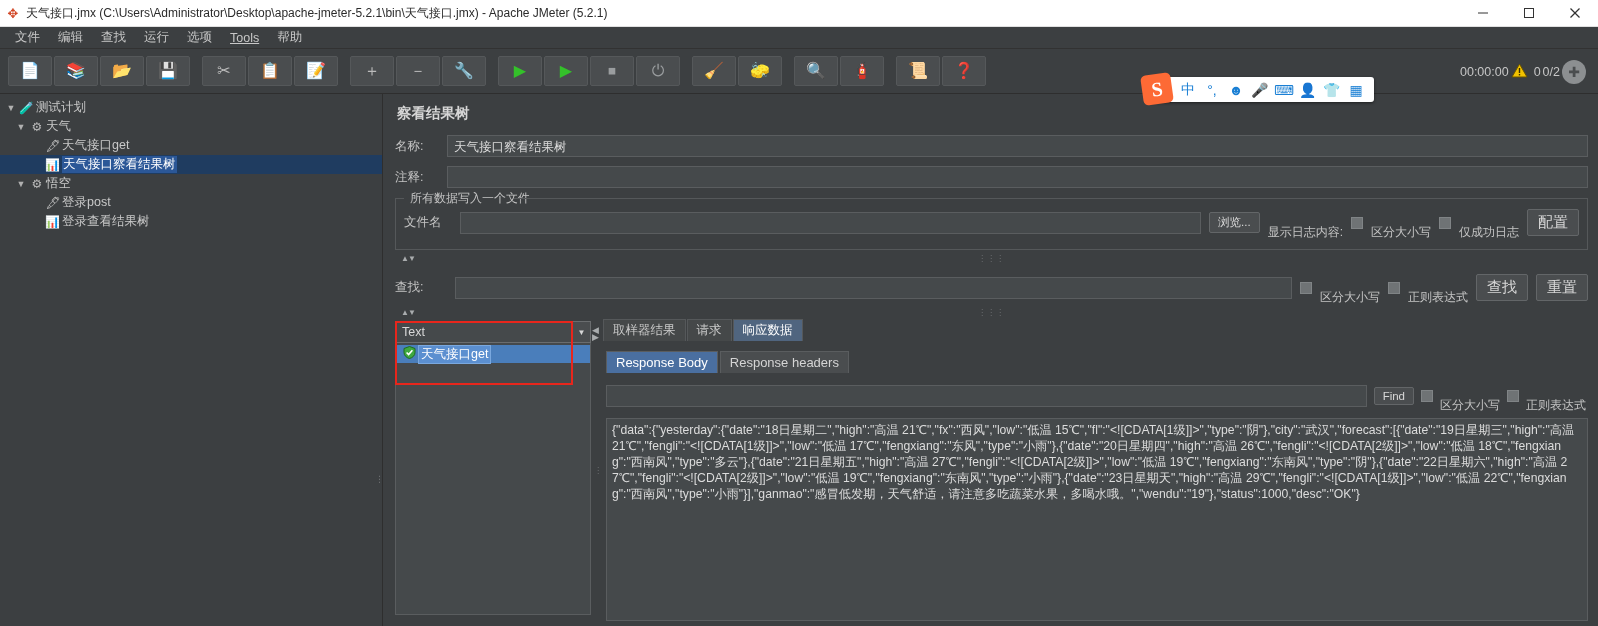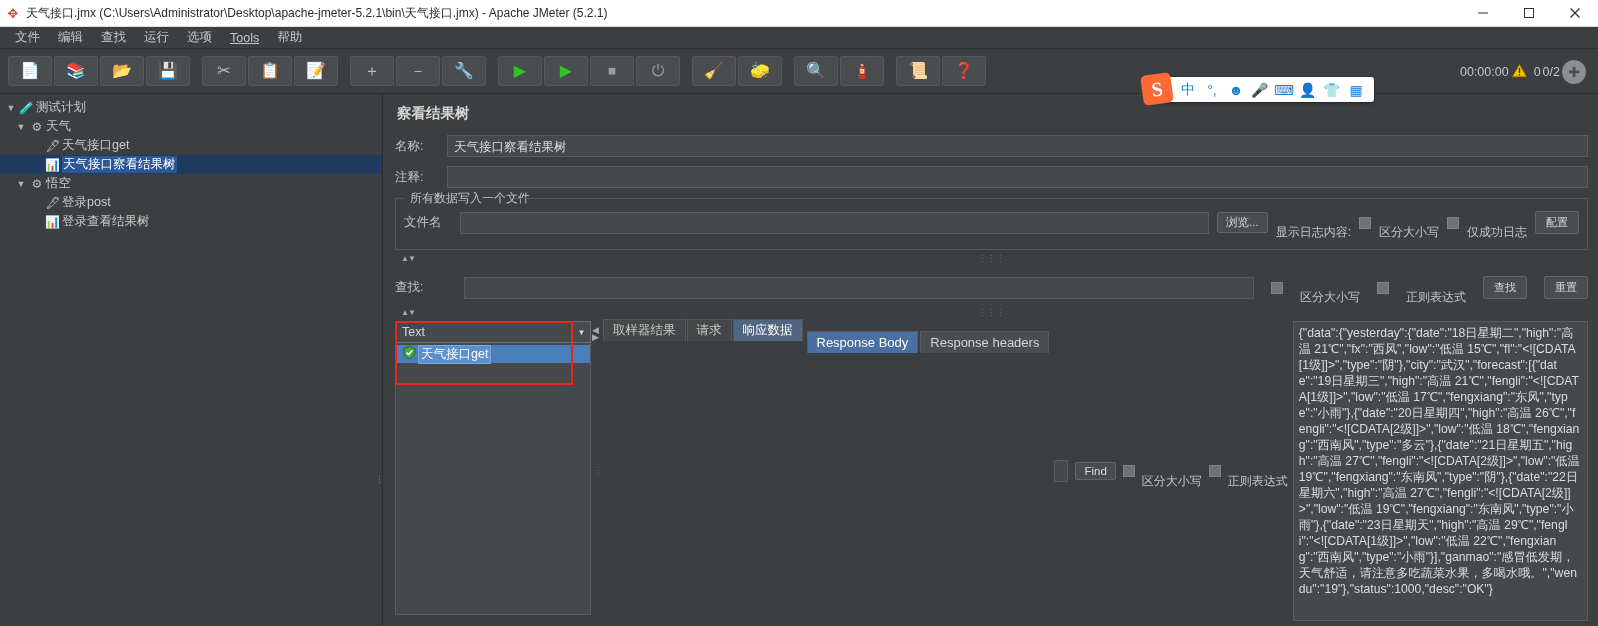--- a/index.html
+++ b/index.html
@@ -98,30 +98,30 @@
   .groupbox::before { left: 0; width: 8px; }
   .groupbox::after { right: 0; left: 118px; }
   .grouptitle { position: absolute; top: -8px; left: 10px; background: #3c3f41;
                 padding: 0 4px; color: #c4c4c4; font-size: 12px; }
 
   .filerow { display: flex; align-items: center; gap: 8px; }
   .filerow .flabel { width: 48px; }
   .cbx { width: 12px; height: 12px; background: #6f7375; border: 1px solid #808486; display: inline-block; }
   .cbxlabel { color: #c4c4c4; font-size: 12px; margin-top: 20px; }
   .btn { background: #4a4d4f; border: 1px solid #636668; color: #d8d8d8;
-         font-size: 11px; padding: 3px 10px; border-radius: 2px; white-space: nowrap; }
+         font-size: 15px; padding: 3px 10px; border-radius: 2px; white-space: nowrap; }
   .btn.small { padding: 2px 8px; font-size: 11.5px; }
 
   .divider-handle { height: 9px; display: flex; align-items: center; justify-content: center;
                     color: #6d7072; font-size: 8px; letter-spacing: 1px; position: relative; }
   .divider-handle .dots { position: absolute; left: 50%; transform: translateX(-50%);
                           color: #6d7072; font-size: 8px; }
   .arrows { position: absolute; left: 6px; color: #a9acae; font-size: 8px; letter-spacing: -1px; }
 
-  .searchrow { display: flex; align-items: center; gap: 17px; margin: 6px 0 2px 0; }
+  .searchrow { display: flex; align-items: center; gap: 8px; margin: 6px 0 2px 0; }
   .searchrow .flabel { width: 52px; }
   .searchinput { width: 208px; height: 22px; background: #45494b; border: 1px solid #5a5d5f; }
 
   
   .bottom { display: flex; margin-top: 4px; height: 300px; }
   .resultslist { width: 196px; position: relative; }
   .combo { height: 22px; background: #45494b; border: 1px solid #6a6d6f; display: flex; align-items: center;
            padding-left: 6px; color: #d8d8d8; font-size: 12.5px; }
   .combo .arrow { margin-left: auto; width: 18px; text-align: center; font-size: 8px;
                   border-left: 1px solid #6a6d6f; height: 100%; display: flex; align-items: center;
@@ -132,21 +132,21 @@
   .shield { width: 18px; text-align: center; font-size: 12px; }
   .lrow .ltext { color: #ffffff; font-size: 12.5px; background: #5b8fd0; padding: 0 2px;
                  border: 1px solid #7aa8de; }
 
   .redbox { position: absolute; border: 2px solid #e8261c; pointer-events: none; }
   .vsplit { width: 12px; position: relative; }
   .vsplit .ar { position: absolute; top: 6px; left: 1px; color: #a9acae; font-size: 9px; line-height: 7px; }
   .vsplit .gp { position: absolute; top: 148px; left: 3px; color: #6d7072; font-size: 8px;
                 line-height: 4px; }
 
-  .respmain { flex: 1; display: flex; }
+  .respmain { flex: 1; display: flex; flex-direction: column; }
   .tabs { display: flex; align-items: flex-end; height: 20px; }
   .tab { padding: 2px 9px; font-size: 12.5px; color: #c9c9c9; background: #454849;
          border: 1px solid #55585a; border-bottom: none; margin-right: 1px; }
   .tab.active { background: #50657f; color: #ffffff; }
   .subtabs { display: flex; height: 22px; margin-top: 10px; padding-left: 3px; }
   .subtab { padding: 3px 9px; font-size: 13px; color: #d5d5d5; background: #4a4d4f;
             border: 1px solid #5a5d5f; border-bottom: none; margin-right: 2px; }
   .subtab.active { background: #4a6fa0; color: #ffffff; }
 
   .findrow { display: flex; align-items: center; gap: 7px; padding: 4px 2px 4px 3px; }

